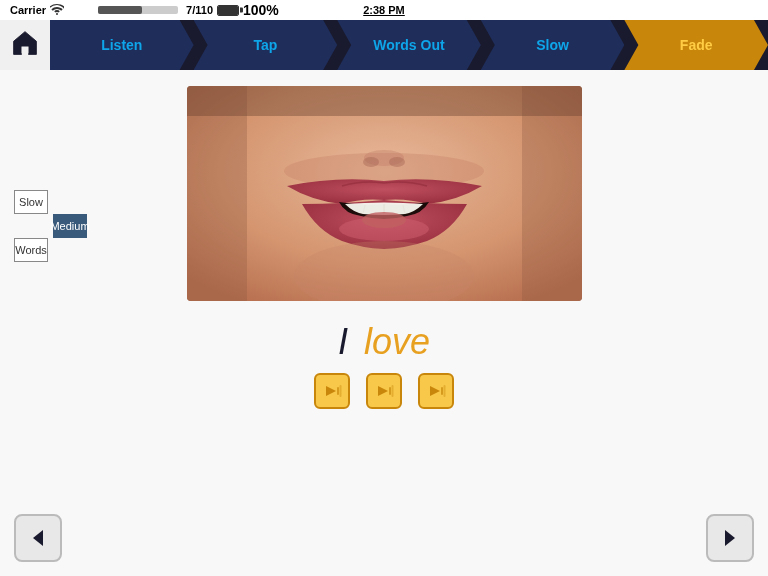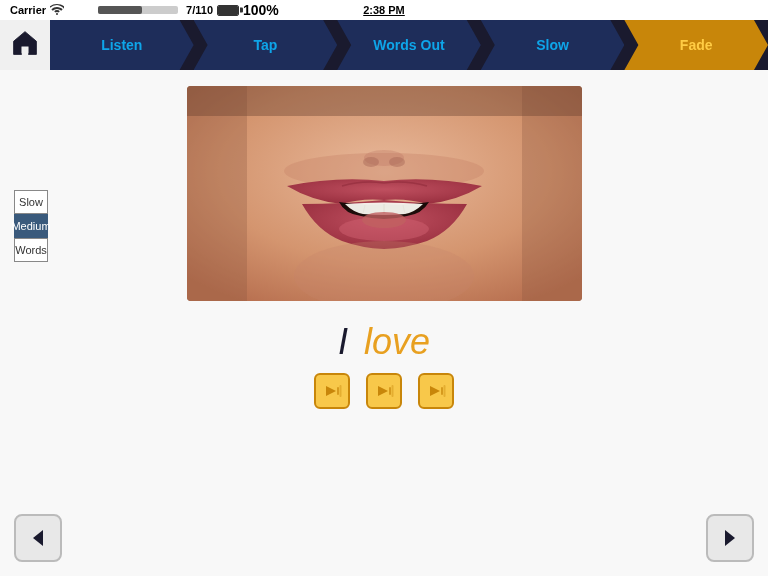--- a/index.html
+++ b/index.html
@@ -133,20 +133,21 @@
       color: #333;
       cursor: pointer;
       display: flex;
       align-items: center;
       justify-content: center;
     }
     .speed-btn.active {
       background: #3a5a7c;
       color: white;
       border-color: #3a5a7c;
+      margin-left: 39px;
     }
 
     
     .mouth-image-container {
       width: 395px;
       height: 215px;
       background: #8B6A5A;
       border-radius: 4px;
       overflow: hidden;
       margin-bottom: 20px;

